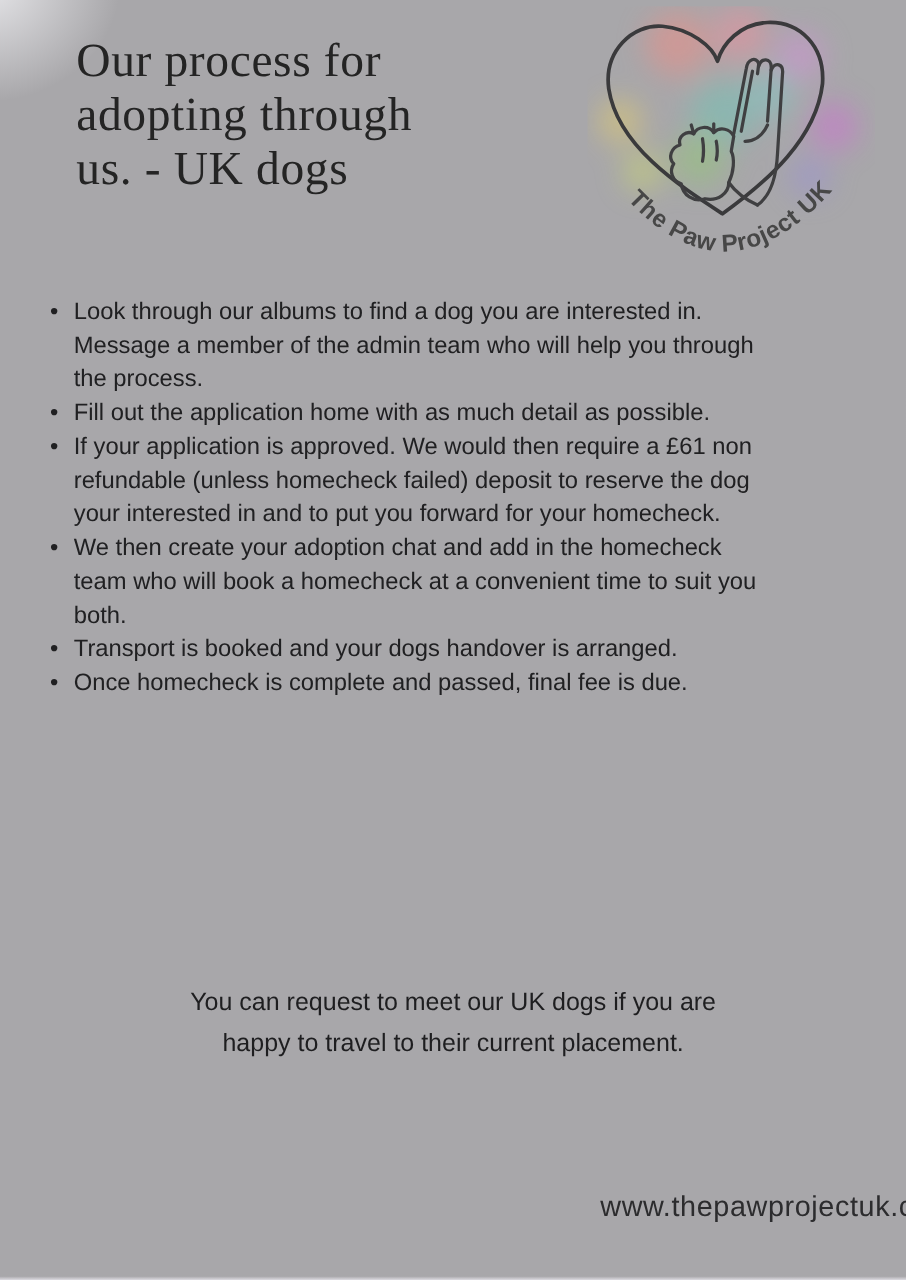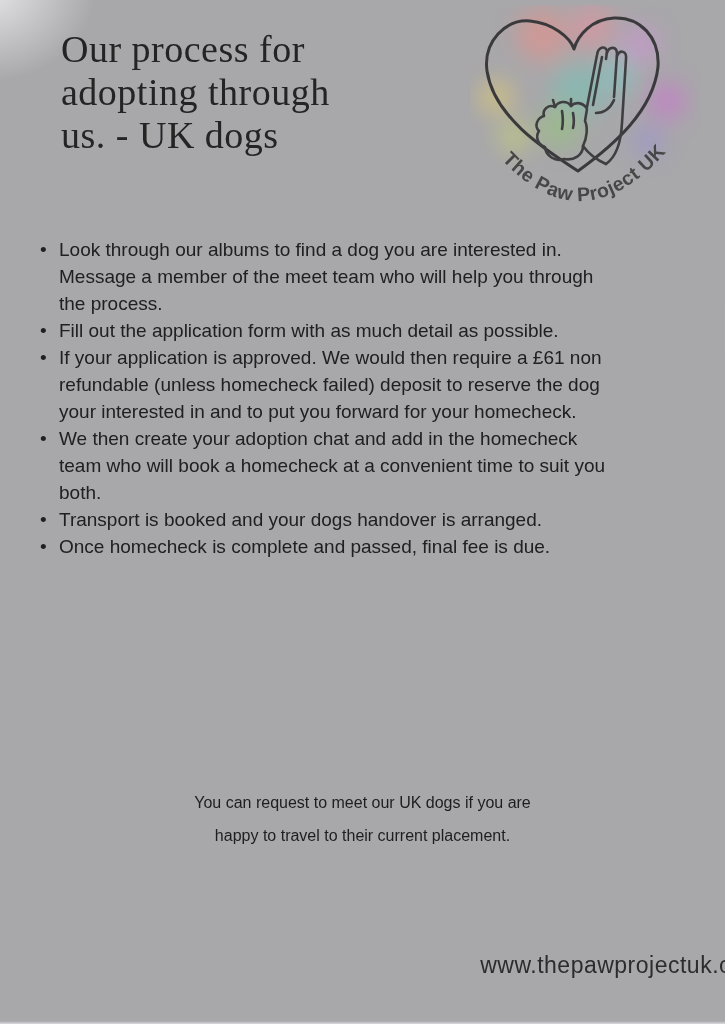--- a/index.html
+++ b/index.html
@@ -66,21 +66,21 @@
     text-align: center;
     font-size: 24px; line-height: 34px;
     color: #1e1e20;
     white-space: pre-line;
   }
   .meet-para {
     position: absolute; left: 20px; top: 786px;
     width: 685px;
     margin: 0;
     text-align: center;
-    font-size: 16px; line-height: 33px;
+    font-size: 20px; line-height: 33px;
     color: #1e1e20;
     white-space: pre-line;
   }
   .website {
     position: absolute; left: 0; top: 952px;
     width: 100%;
     text-align: right;
     font-size: 23px;
     letter-spacing: 0.5px;
     color: #2c2c2e;
@@ -138,23 +138,23 @@
       <path id="logo-text-arc" d="M 24 146 Q 112 250 204 138" fill="none"></path>
       <text font-family="Liberation Sans, DejaVu Sans, sans-serif" font-size="19.5" font-weight="bold" letter-spacing="0.5" fill="#474747">
         <textPath href="#logo-text-arc" startOffset="50%" text-anchor="middle">The Paw Project UK</textPath>
       </text>
     </svg>
   </div>
 
   <ul class="bullets">
 
   <li class="bullet-item">Look through our albums to find a dog you are interested in.
-Message a member of the meet team who will help you through
+Message a member of the admin team who will help you through
 the process.</li>
-      <li class="bullet-item">Fill out the application form with as much detail as possible.</li>
+      <li class="bullet-item">Fill out the application home with as much detail as possible.</li>
       <li class="bullet-item">If your application is approved. We would then require a £61 non
 refundable (unless homecheck failed) deposit to reserve the dog
 your interested in and to put you forward for your homecheck.</li>
       <li class="bullet-item">We then create your adoption chat and add in the homecheck
 team who will book a homecheck at a convenient time to suit you
 both.</li>
       <li class="bullet-item">Transport is booked and your dogs handover is arranged.</li>
       <li class="bullet-item">Once homecheck is complete and passed, final fee is due.</li>
     </ul>
 

